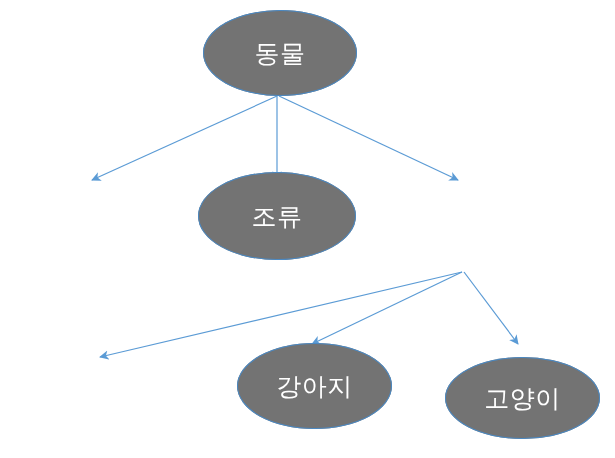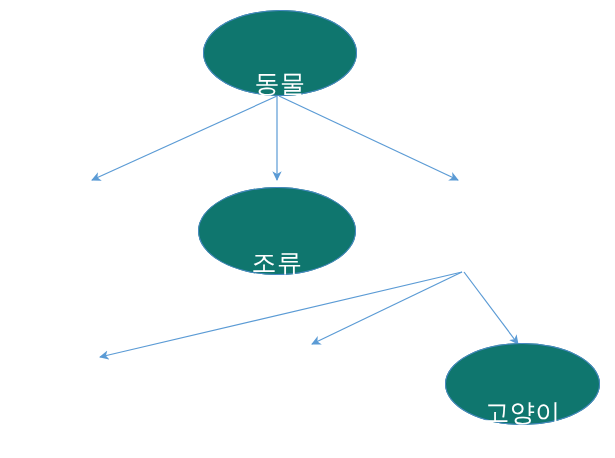--- a/index.html
+++ b/index.html
@@ -20,24 +20,24 @@
   #edge-layer {
     position: absolute;
     left: 0;
     top: 0;
     width: 615px;
     height: 458px;
   }
   .node {
     position: absolute;
     border-radius: 50%;
-    background: #0f766e;
+    background: #737373;
     box-shadow: inset 0 0 0 1px #4a89c4;
     display: flex;
-    align-items: flex-end;
+    align-items: center;
     justify-content: center;
     box-sizing: border-box;
   }
   .node-label {
     color: #ffffff;
     font-size: 25px;
     font-weight: 400;
     letter-spacing: 0.5px;
     line-height: 1;
     white-space: nowrap;
@@ -63,24 +63,27 @@
       <line x1="462" y1="272" x2="312" y2="344"></line>
       <line x1="464" y1="272" x2="518" y2="344"></line>
     </g>
   </svg>
 
   <div class="node" style="left:203px; top:10px; width:154px; height:86px;">
     <span class="node-label">동물</span>
   </div>
 
 
-  <div class="node" style="left:198px; top:187px; width:158px; height:88px;">
+  <div class="node" style="left:198px; top:172px; width:158px; height:88px;">
     <span class="node-label">조류</span>
   </div>
 
 
 
+  <div class="node" style="left:237px; top:343px; width:155px; height:86px;">
+    <span class="node-label">강아지</span>
+  </div>
 
-  <div class="node" style="left:445px; top:343px; width:155px; height:82px;">
+  <div class="node" style="left:445px; top:357px; width:155px; height:82px;">
     <span class="node-label">고양이</span>
   </div>
 
 </div>
 
 </body></html>

